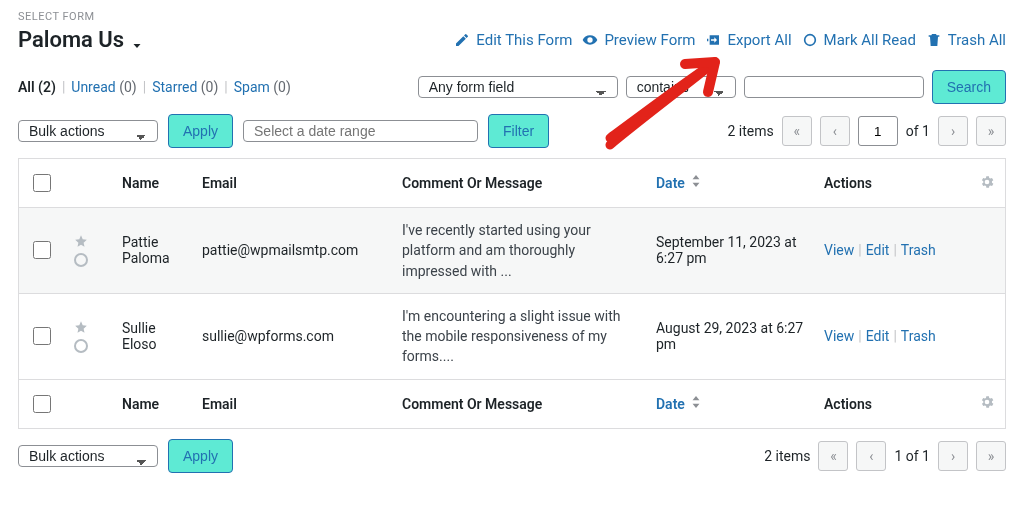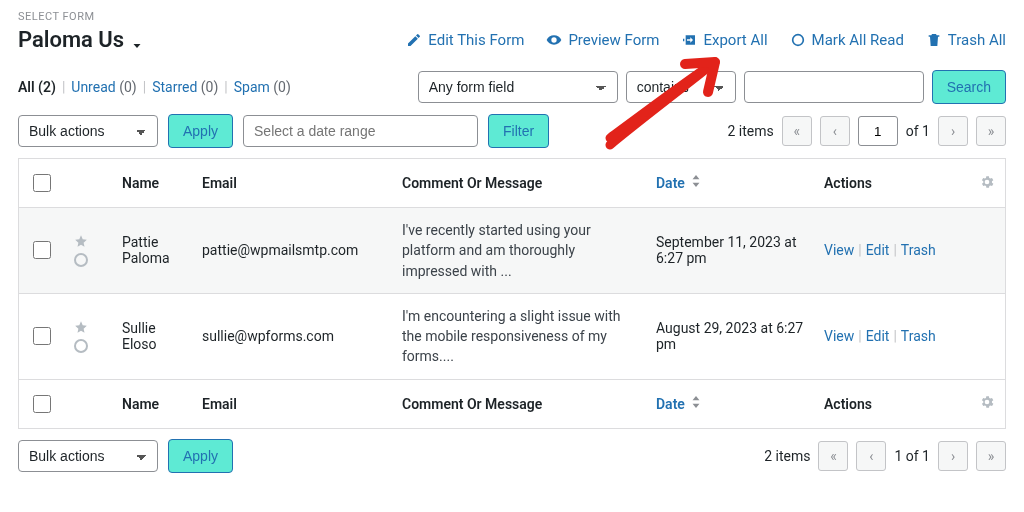--- a/index.html
+++ b/index.html
@@ -17,30 +17,30 @@
     font-family:-apple-system,BlinkMacSystemFont,"Segoe UI",Roboto,Helvetica,Arial,sans-serif;
     font-size:14px;color:var(--text);background:#fff;
     width:1024px;height:512px;overflow:hidden;
     padding:10px 18px 0 18px;
     position:relative;
   }
   .select-label{font-size:11px;letter-spacing:.5px;color:#8c8f94;text-transform:uppercase;margin-bottom:4px;}
   .header-row{display:flex;align-items:center;justify-content:space-between;margin-bottom:18px;}
   .form-title{font-size:22px;font-weight:600;display:flex;align-items:center;gap:6px;cursor:pointer;}
   .form-title .chev{width:14px;height:14px;display:inline-block;}
-  .toolbar{display:flex;gap:22px;align-items:center;}
+  .toolbar{display:flex;gap:10px;align-items:center;}
   .toolbar a{color:var(--blue);text-decoration:none;font-size:15px;display:flex;align-items:center;gap:6px;cursor:pointer;}
   .toolbar svg{width:16px;height:16px;}
   .row2{display:flex;align-items:center;justify-content:space-between;gap:24px;margin-bottom:10px;}
   .status-filters{font-size:14px;color:var(--muted);display:flex;align-items:center;gap:6px;}
   .status-filters .lk{color:var(--blue);cursor:pointer;}
   .status-filters .sep{color:#c3c4c7;}
   .status-filters .active{color:var(--text);font-weight:600;}
   .search-group{display:flex;gap:8px;align-items:center;}
-  select,input[type=text]{height:32px;border:1px solid #8c8f94;border-radius:4px;background:#fff;font-size:14px;padding:0 10px;color:var(--text);}
+  select,input[type=text]{height:22px;border:1px solid #8c8f94;border-radius:4px;background:#fff;font-size:14px;padding:0 10px;color:var(--text);}
   select{padding-right:26px;appearance:none;background-image:linear-gradient(45deg,transparent 50%,#555 50%),linear-gradient(135deg,#555 50%,transparent 50%);background-position:calc(100% - 16px) 14px,calc(100% - 11px) 14px;background-size:5px 5px,5px 5px;background-repeat:no-repeat;}
   .btn{height:34px;border:1px solid var(--blue);color:var(--blue);background:#5eead4;border-radius:4px;padding:0 14px;font-size:14px;cursor:pointer;}
   .row3{display:flex;align-items:center;justify-content:space-between;gap:10px;margin-bottom:10px;}
   .left3{display:flex;align-items:center;gap:10px;}
   .pager{display:flex;align-items:center;gap:8px;font-size:14px;color:var(--text);}
   .pg-btn{width:30px;height:30px;border:1px solid var(--border);background:var(--light);border-radius:3px;display:flex;align-items:center;justify-content:center;color:#8c8f94;cursor:pointer;font-size:14px;}
   .pg-input{width:40px;height:30px;text-align:center;border:1px solid #8c8f94;border-radius:3px;}
   table{width:100%;border-collapse:collapse;border:1px solid var(--row-border);}
   th,td{text-align:left;padding:12px 10px;border-bottom:1px solid var(--row-border);font-size:14px;vertical-align:middle;}
   thead th{font-weight:600;color:var(--text);background:#fff;}

